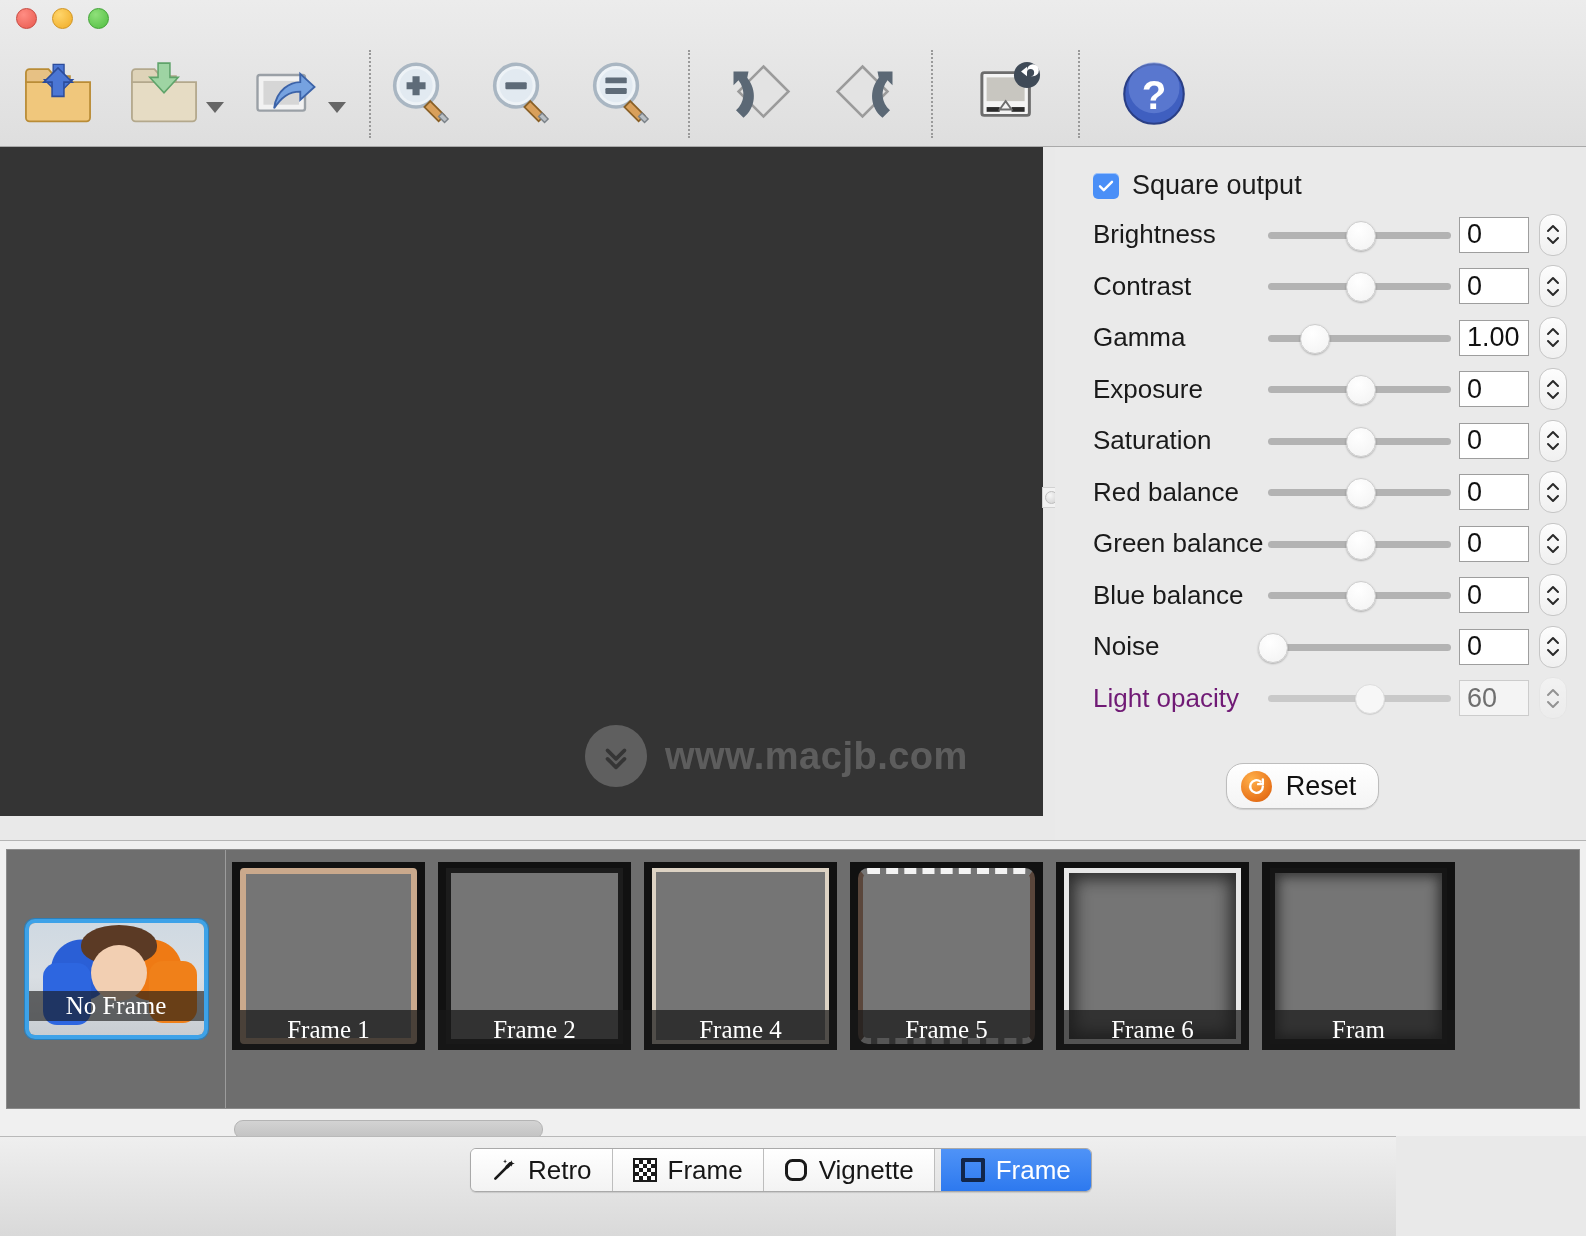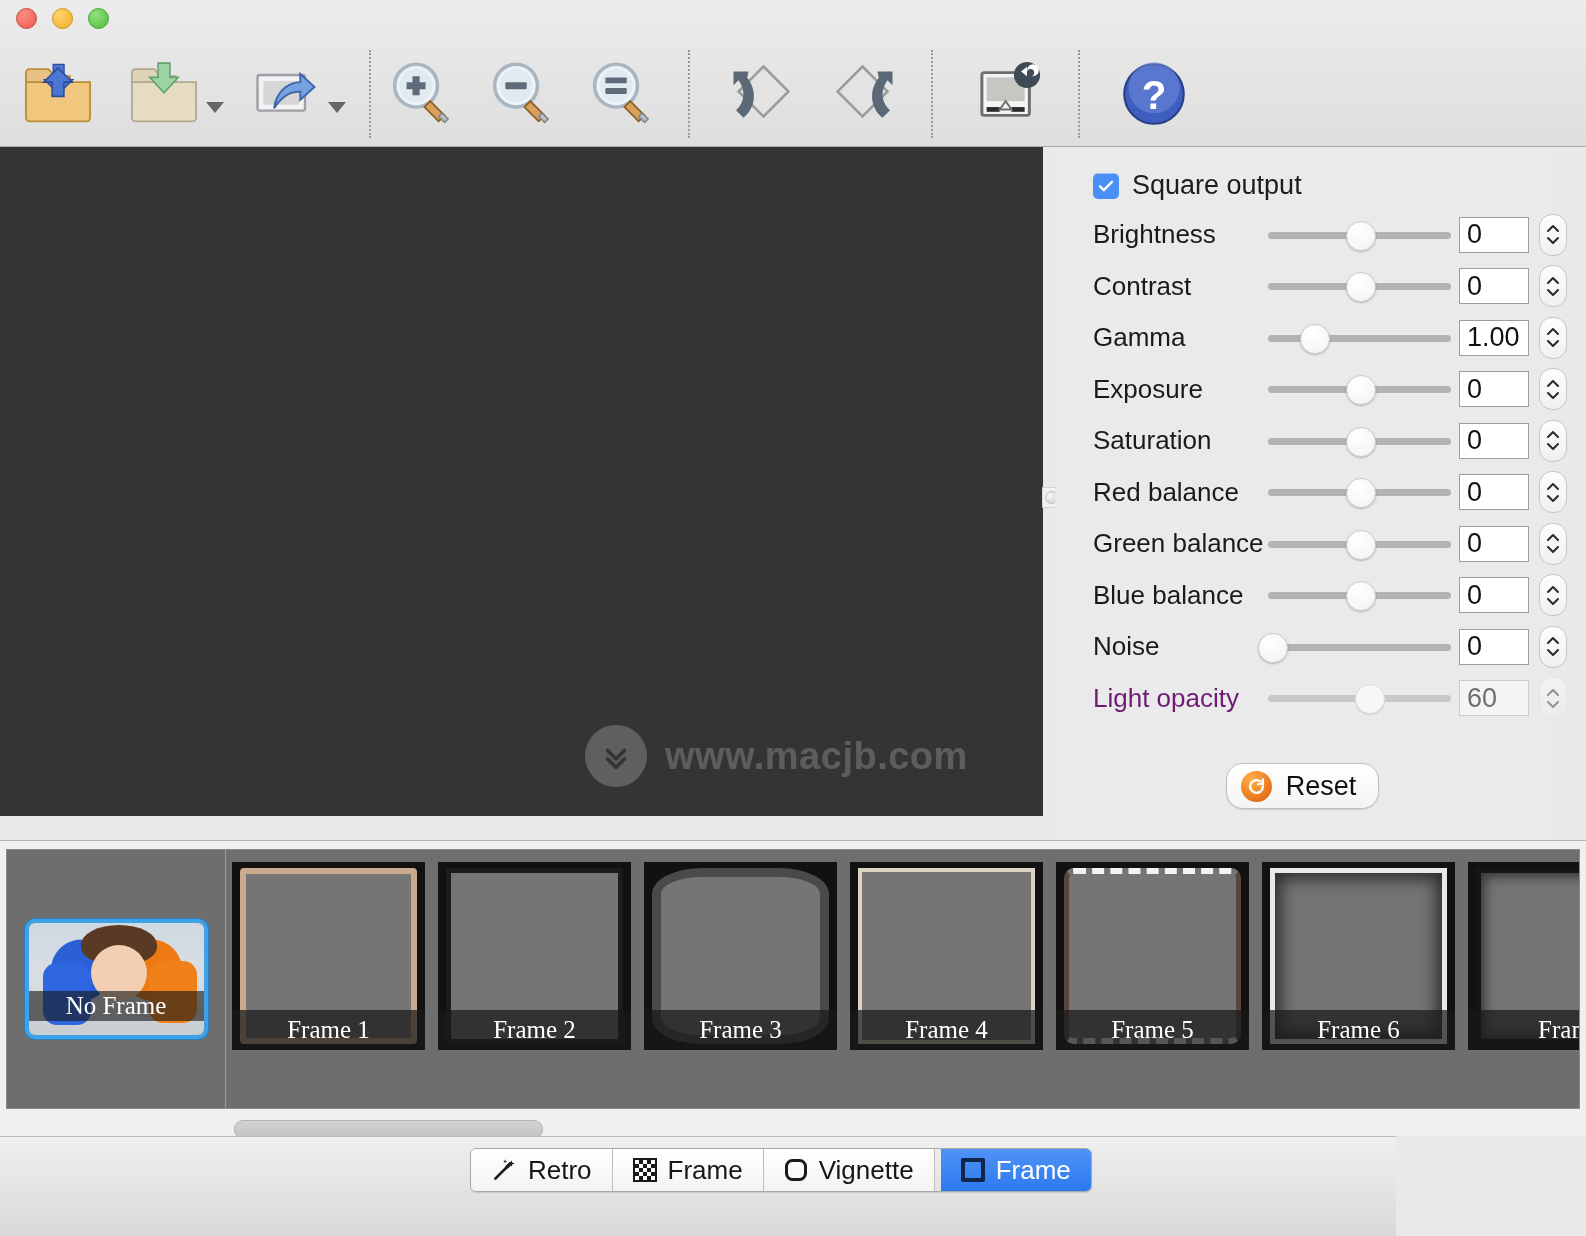--- a/index.html
+++ b/index.html
@@ -484,24 +484,20 @@
 
       <div class="frames-vp">
         <div class="frames" id="framesList">
             <div class="fcell">
               <div class="fpaper" style="border:6px solid #caa98c;border-radius:4px;"></div>
               <div class="fcap">Frame 1</div>
             </div>
             <div class="fcell">
               <div class="fpaper" style="border:5px solid #1c1c1c;"></div>
               <div class="fcap">Frame 2</div>
-            </div>
-            <div class="fcell">
-              <div class="fpaper" style="border:9px solid #4a4a4a;border-radius:50px/26px;"></div>
-              <div class="fcap">Frame 3</div>
             </div>
             <div class="fcell">
               <div class="fpaper" style="border:4px solid #ddd3c4;"></div>
               <div class="fcap">Frame 4</div>
             </div>
             <div class="fcell">
               <div class="fpaper" style="border-top:6px dashed #f3f3f3;border-bottom:6px dashed #f3f3f3;border-left:5px solid #5a463b;border-right:5px solid #5a463b;border-radius:10px;"></div>
               <div class="fcap">Frame 5</div>
             </div>
             <div class="fcell">

